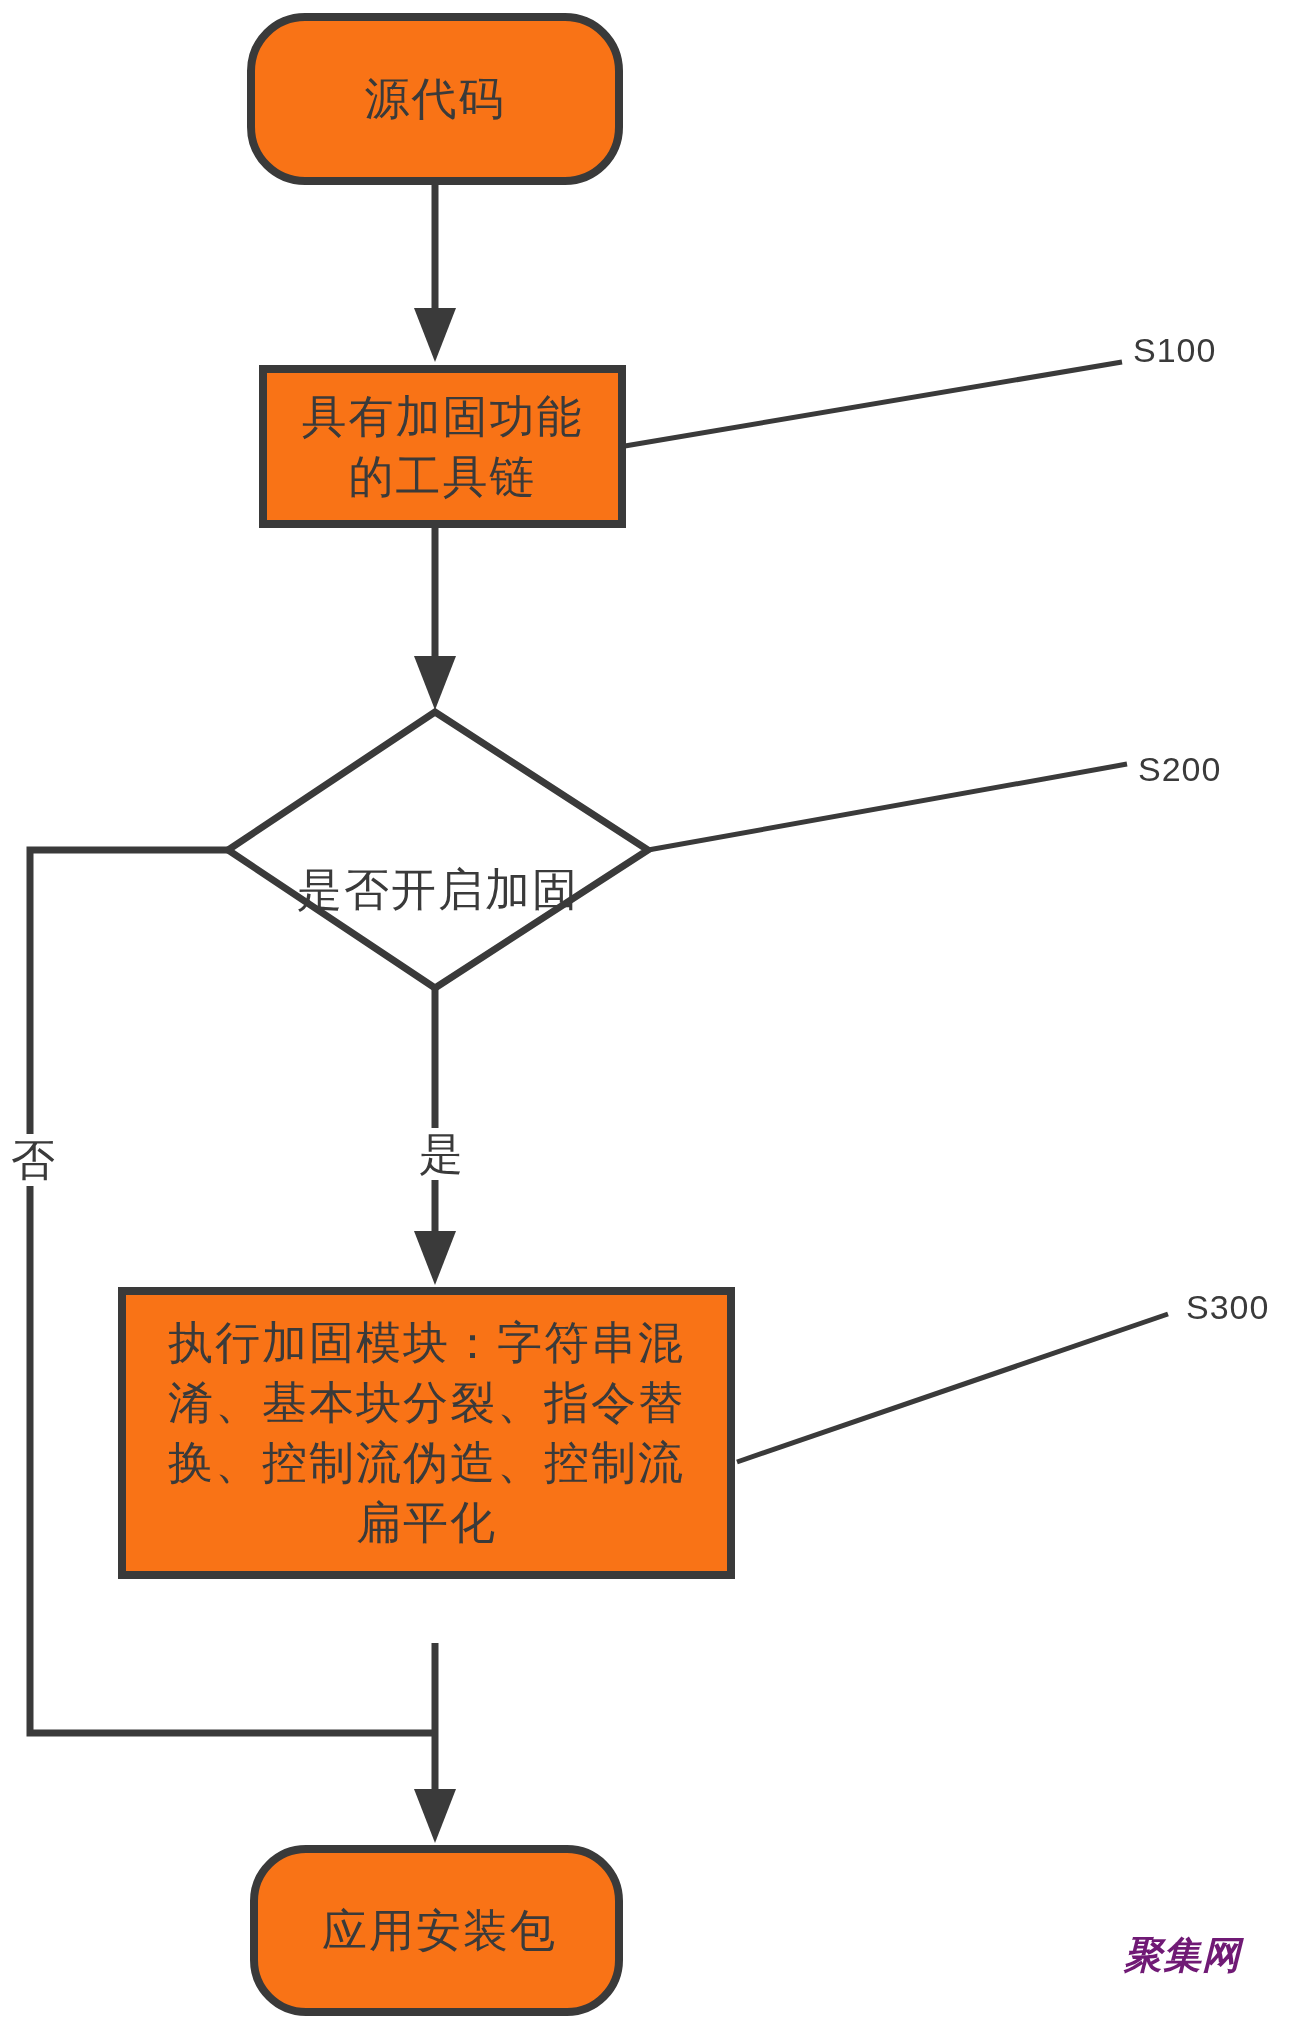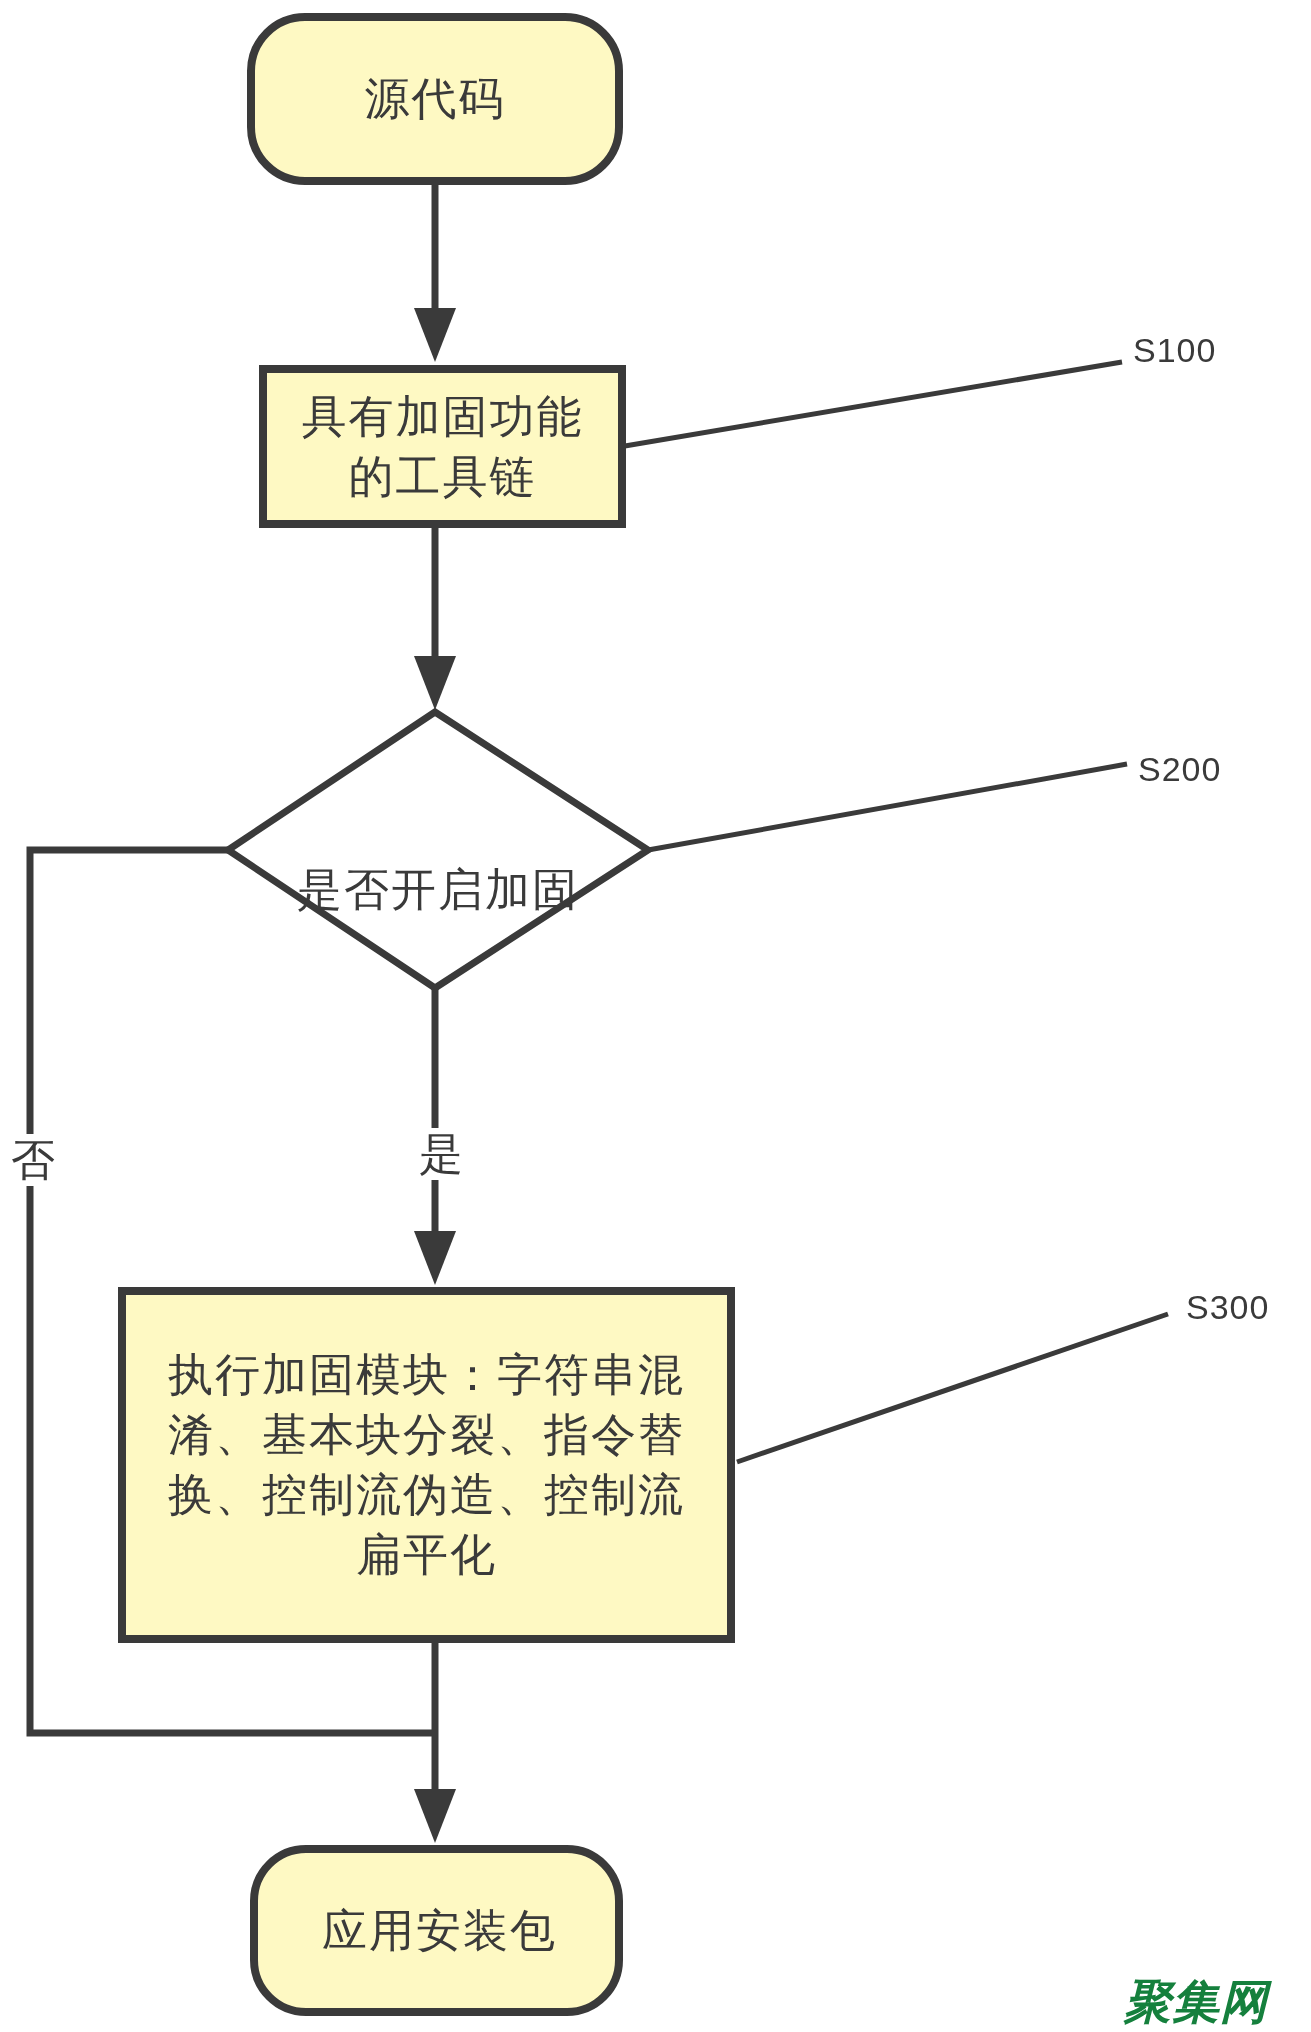--- a/index.html
+++ b/index.html
@@ -20,42 +20,42 @@
     position: absolute;
     left: 0;
     top: 0;
     width: 1311px;
     height: 2032px;
   }
   .node {
     position: absolute;
     box-sizing: border-box;
     border: 8px solid #3A3A3A;
-    background: #fef9c3;
+    background: #f97316;
     display: flex;
     flex-direction: column;
     align-items: center;
     justify-content: center;
     text-align: center;
     font-size: 45px;
     letter-spacing: 2px;
     line-height: 1.33;
     color: #3A3A3A;
   }
   .terminal {
     border-radius: 58px;
   }
   .node-source {
     left: 247px; top: 13px; width: 376px; height: 172px;
   }
   .node-toolchain {
     left: 243px; top: 365px; width: 367px; height: 163px; margin-left: 16px;
   }
   .node-module {
-    left: 118px; top: 1287px; width: 617px; height: 356px;
+    left: 118px; top: 1287px; width: 617px; height: 292px;
     padding: 2px 6px;
   }
   .node-output {
     left: 250px; top: 1845px; width: 373px; height: 171px;
     border-radius: 56px;
     padding-left: 6px;
   }
   .diamond-label {
     position: absolute;
     left: 228px; top: 820px; width: 420px; height: 60px;
@@ -77,25 +77,25 @@
     font-size: 34px;
     color: #3A3A3A;
     line-height: 1;
     letter-spacing: 1px;
   }
   .step-s100 { left: 1133px; top: 333px; }
   .step-s200 { left: 1138px; top: 740px; margin-top: 12px; }
   .step-s300 { left: 1186px; top: 1290px; }
   .watermark {
     position: absolute;
-    left: 1124px; top: 1978px;
-    font-size: 47px;
+    left: 1124px; top: 1936px;
+    font-size: 38px;
     font-weight: bold;
     font-style: italic;
-    color: #15803d;
+    color: #701a75;
     letter-spacing: 1px;
     line-height: 1;
   }
   .tline { white-space: nowrap; }
 </style>
 </head>
 <body>
 
 <div class="canvas">
 

